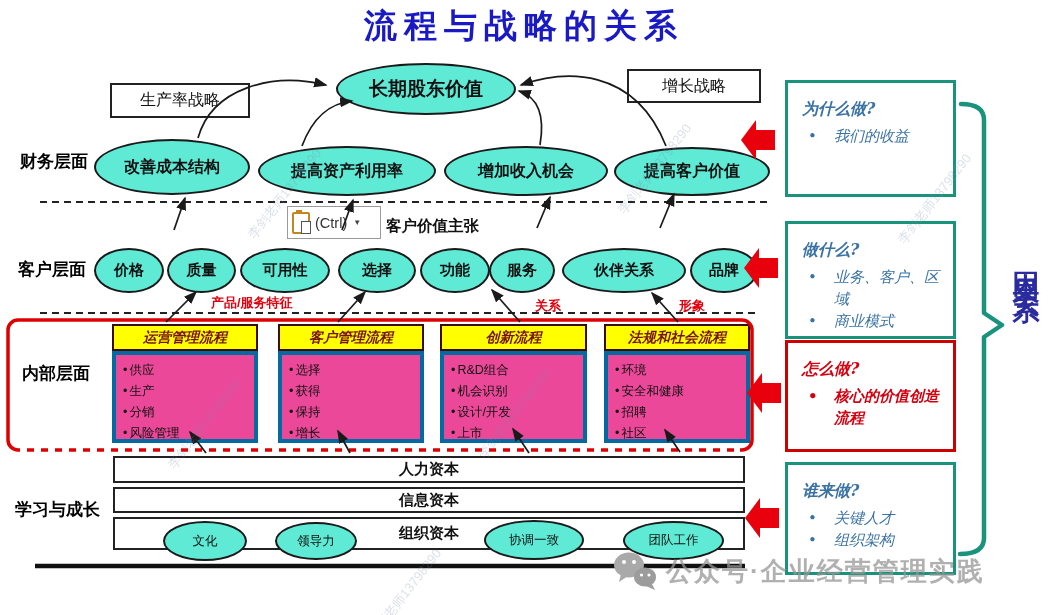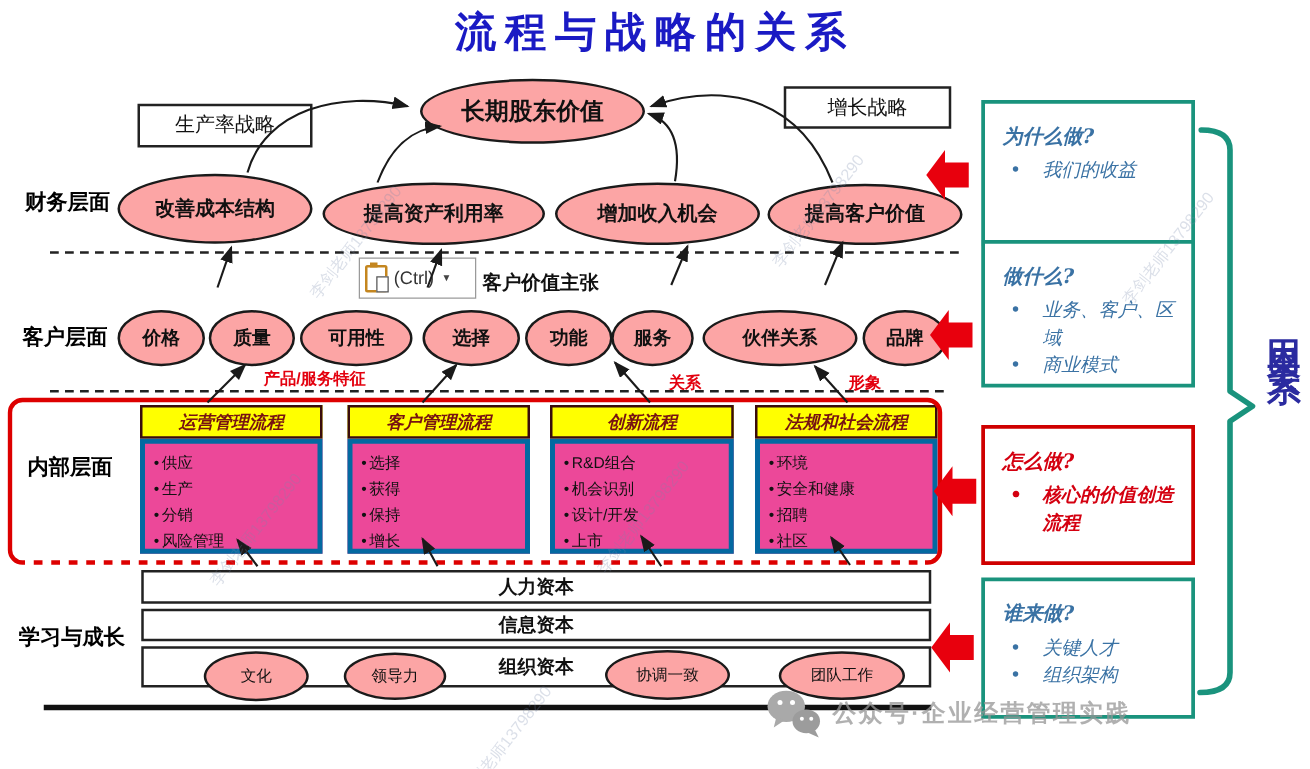--- a/index.html
+++ b/index.html
@@ -1,21 +1,21 @@
 <!DOCTYPE html>
 <html><head>
 <meta charset="utf-8">
 <style>
   html,body{margin:0;padding:0;background:#ffffff;}
   .canvas{position:relative;width:1048px;height:615px;background:#ffffff;overflow:hidden;
           font-family:"Liberation Sans",sans-serif;}
   .title{position:absolute;left:0;top:4px;width:100%;text-align:center;
          font-size:33px;font-weight:900;letter-spacing:7px;color:#1a1ac4;}
   .layer-label{position:absolute;font-weight:800;font-size:17px;color:#000;z-index:2;}
-  .ellipse{position:absolute;background:#fca5a5;border:2px solid #1a1a1a;border-radius:50%;
+  .ellipse{position:absolute;background:#5eead4;border:2px solid #1a1a1a;border-radius:50%;
            display:flex;align-items:center;justify-content:center;color:#111;
            font-weight:600;z-index:2;text-align:left;}
   .big-ellipse{font-size:19px;font-weight:800;}
   .fin{font-size:16px;}
   .cust{font-size:15px;font-weight:700;top:248px;height:41px;}
   .learn-e{font-size:12.5px;font-weight:500;z-index:3;}
   .box-plain{position:absolute;background:#fff;border:2px solid #222;display:flex;
              align-items:center;justify-content:center;font-size:16px;color:#111;z-index:2;}
   .red-ann{position:absolute;font-size:13px;font-weight:700;color:#e3000e;z-index:2;}
   .cvp{position:absolute;left:386px;top:216px;font-size:15.5px;font-weight:800;color:#111;z-index:2;}
@@ -45,21 +45,21 @@
   .note ul{margin:5px 0 0 0;padding:0;list-style:none;}
   .note li{position:relative;padding-left:32px;font-size:15px;line-height:22px;font-style:italic;}
   .note li::before{content:"•";position:absolute;left:6px;font-style:normal;}
   .causal{position:absolute;left:1008px;top:250px;writing-mode:vertical-rl;
           font-size:27px;font-weight:800;letter-spacing:8px;color:#2b2ba0;
           font-family:"DejaVu Serif",serif;z-index:2;}
   .overlay{position:absolute;left:0;top:0;z-index:4;pointer-events:none;}
   .wm{position:absolute;font-size:13px;color:#7788aa;opacity:.26;transform:rotate(-52deg);
       z-index:5;white-space:nowrap;}
   .footer{position:absolute;left:612px;top:551px;display:flex;align-items:center;gap:8px;z-index:6;}
-  .footer-text{font-size:19px;font-weight:700;letter-spacing:2px;color:rgba(150,150,150,.75);}
+  .footer-text{font-size:26px;font-weight:700;letter-spacing:2px;color:rgba(150,150,150,.75);}
 </style>
 </head>
 <body>
 
 <div class="canvas">
 
   <div class="title">流程与战略的关系</div>
 
   <div class="layer-label" style="left:20px;top:150px;">财务层面</div>
   <div class="layer-label" style="left:18px;top:258px;">客户层面</div>
@@ -132,21 +132,21 @@
   <div class="ellipse learn-e" style="left:275px;top:522px;width:78px;height:34px;">领导力</div>
   <div class="ellipse learn-e" style="left:484px;top:520px;width:96px;height:36px;">协调一致</div>
   <div class="ellipse learn-e" style="left:623px;top:521px;width:97px;height:35px;">团队工作</div>
 
   <div class="note teal" style="top:80px;height:117px;">
     <div class="q">为什么做?</div>
     <ul>
         <li>我们的收益</li>
       </ul>
   </div>
-  <div class="note teal" style="top:192px;height:118px;">
+  <div class="note teal" style="top:221px;height:118px;">
     <div class="q">做什么?</div>
     <ul>
       <li>业务、客户、区域</li>
       <li>商业模式</li>
     </ul>
   </div>
   <div class="note red" style="top:340px;height:112px;">
     <div class="q">怎么做?</div>
     <ul>
         <li>核心的价值创造流程</li>

